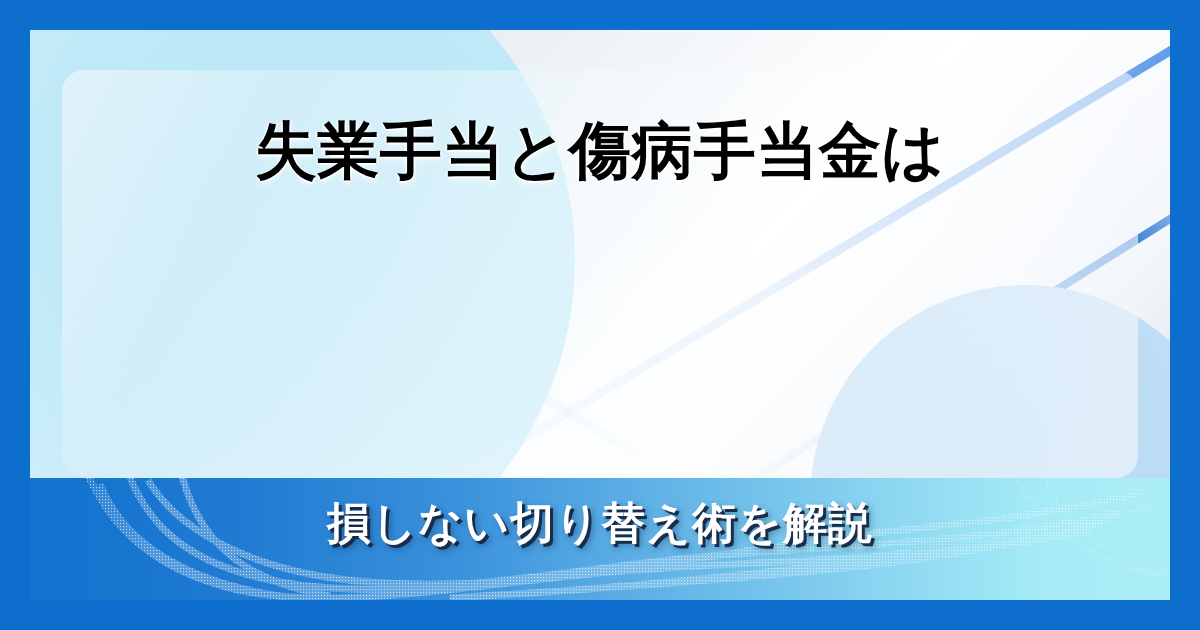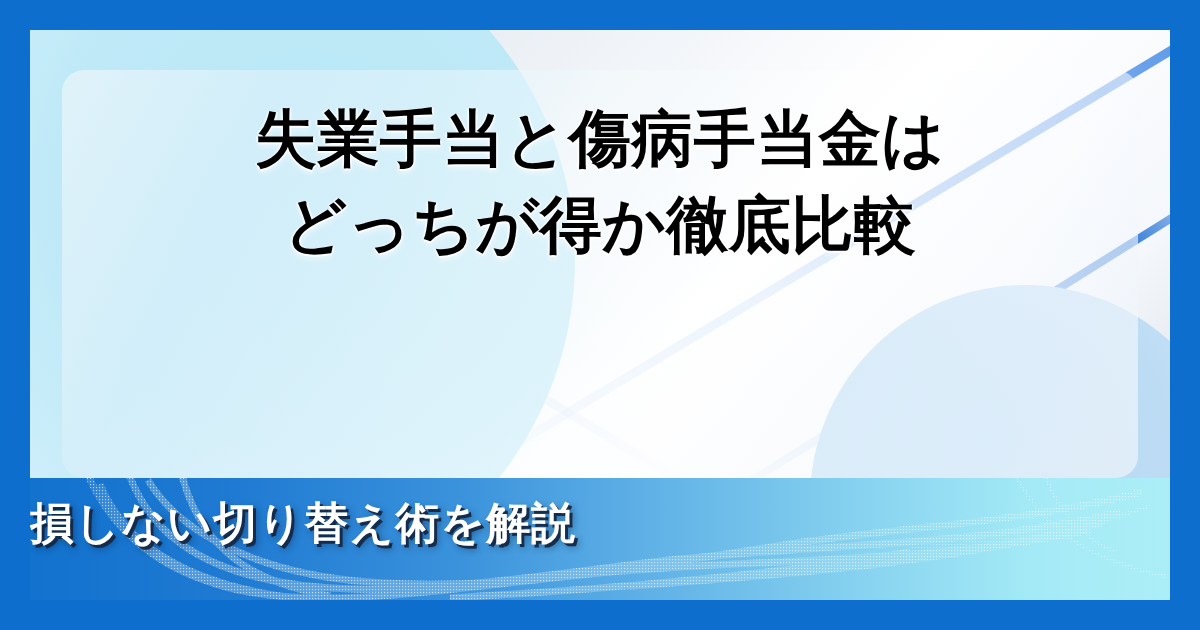--- a/index.html
+++ b/index.html
@@ -102,21 +102,21 @@
         rgba(243,250,253,.55) 42%,
         rgba(255,255,255,.42) 62%,
         rgba(250,252,255,.55) 82%,
         rgba(236,243,250,.75) 100%);
   }
 
   
   .title-block {
     position: absolute;
     left: 0;
-    top: 96px;
+    top: 108px;
     width: 1200px;
     text-align: center;
     z-index: 6;
   }
   .title-line {
     display: block;
     font-size: 62px;
     line-height: 86px;
     font-weight: 700;
     color: #000000;
@@ -154,21 +154,21 @@
   }
 
   .subtitle-wrap {
     position: absolute;
     left: 0;
     top: 448px;
     width: 1140px;
     height: 90px;
     display: flex;
     align-items: center;
-    justify-content: flex-start;
+    justify-content: center;
     z-index: 7;
   }
   .subtitle {
     font-size: 44px;
     font-weight: 700;
     color: #ffffff;
     letter-spacing: 1px;
     white-space: nowrap;
     text-shadow:
       3px 3px 0 rgba(20,40,70,.95),
@@ -239,16 +239,15 @@
     </div>
 
     <div class="subtitle-wrap">
       <span class="subtitle">損しない切り替え術を解説</span>
     </div>
 
   </div>
 
   <div class="title-block">
     <span class="title-line">失業手当と傷病手当金は</span>
-    <span class="title-line">どっちが得か徹底比較</span>
   </div>
 
 </div>
 
 </body></html>

